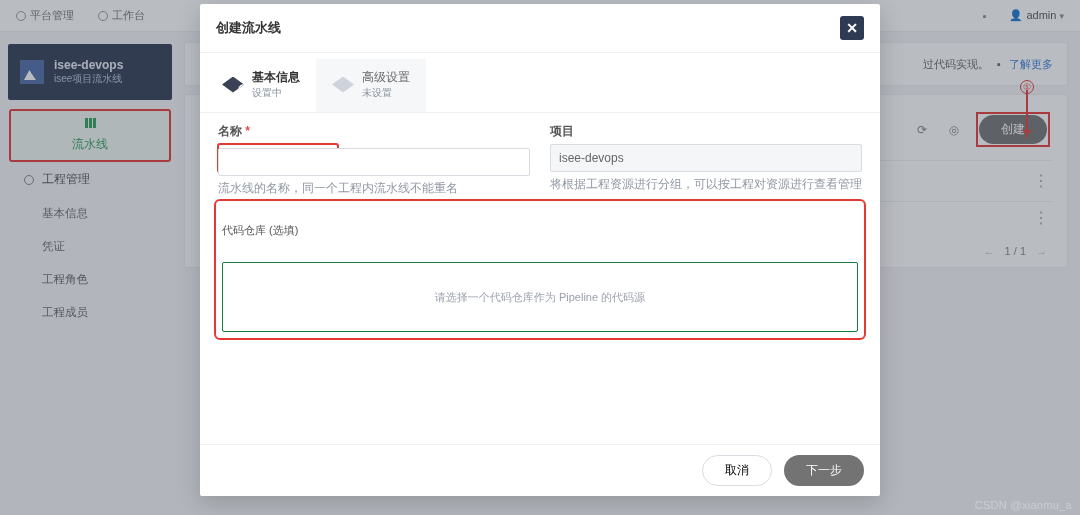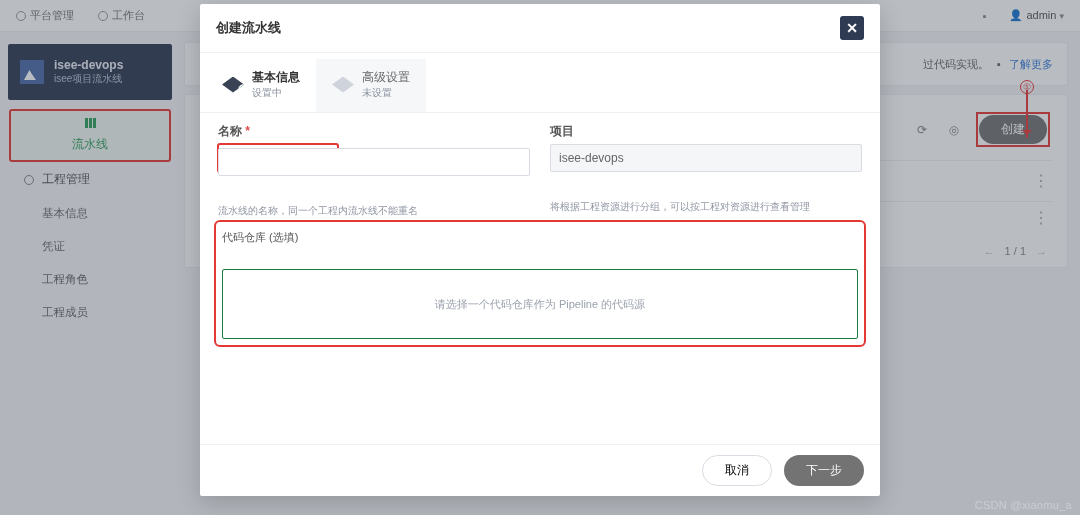--- a/index.html
+++ b/index.html
@@ -108,21 +108,21 @@
     .mtab .tl2{ font-size:10px; color:#8a919e; }
     .mtab.inactive .tl1{ color:#666; font-weight:500; }
 
     .modal-body { padding:10px 18px 4px; flex:1; overflow:auto; }
     .form-row { display:flex; gap:20px; margin-bottom:6px; }
     .form-col { flex:1; display:flex; flex-direction:column; gap:4px; }
     .lbl { font-size:12px; color:#555;font-weight:bold; }
     .req { color:#e24c4c; }
     .tinput { height:28px; border:1px solid #d9dce2; border-radius:2px; padding:0 8px; font-size:12px; }
     .ro-input { background:#f5f6f8; color:#666; }
-    .hint { font-size:10px; color:#9097a3;margin-top:24px; }
+    .hint { font-size:12px; color:#9097a3; }
     .tarea { height:56px; border:1px solid #d9dce2; border-radius:2px; resize:none; padding:6px 8px; font-size:12px; }
     .section-label { font-size:11px; color:#555; margin-top:14px; margin-bottom:6px; }
     .repo-box { border:1px solid #15803d; border-radius:2px; height:70px; display:flex; align-items:center; justify-content:center; color:#9aa0ac; font-size:11px;margin-top:24px; }
     .big-red { outline:2px solid #e53935; outline-offset:2px; padding:4px; border-radius:2px; }
 
     .modal-footer { border-top:1px solid #eef0f4; padding:10px 16px; display:flex; justify-content:flex-end; gap:12px; }
     .btn-plain { background:#fff; border:1px solid #d9dce2; color:#000000; border-radius:16px; padding:6px 22px; font-size:12px; cursor:pointer;}
     .watermark { position:absolute; right:8px; bottom:4px; color:#c9cdd6; font-size:11px; letter-spacing:.3px; z-index:999;}
   </style>
 </head>
@@ -248,21 +248,21 @@
         </div>
         <div class="form-col">
           <div class="lbl">项目</div>
           <input class="tinput ro-input" type="text" readonly="" value="isee-devops" style="">
           <div class="hint">将根据工程资源进行分组，可以按工程对资源进行查看管理</div>
         </div>
       </div>
 
 
       <div class="big-red">
-        <div class="section-label" style="margin-top:2px">代码仓库 (选填)</div>
+        <div class="section-label" style="margin-top:16px">代码仓库 (选填)</div>
         <div class="repo-box">
           <span>请选择一个代码仓库作为 Pipeline 的代码源</span>
         </div>
       </div>
     </div>
 
     <div class="modal-footer">
       <button class="btn-plain">取消</button>
       <button class="btn-dark">下一步</button>
     </div>

